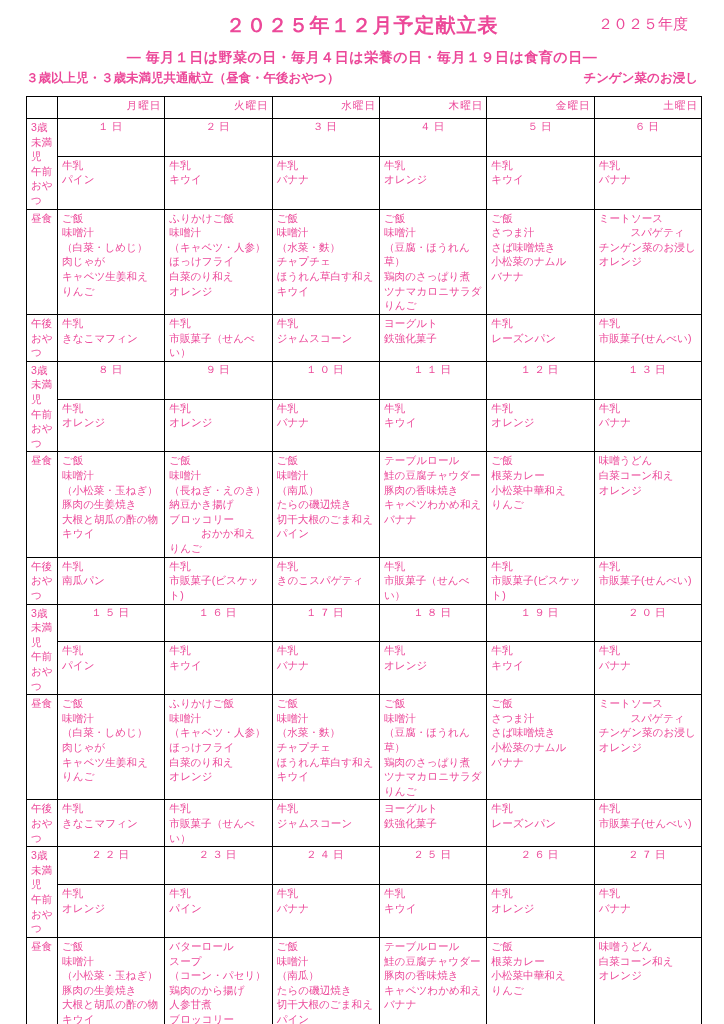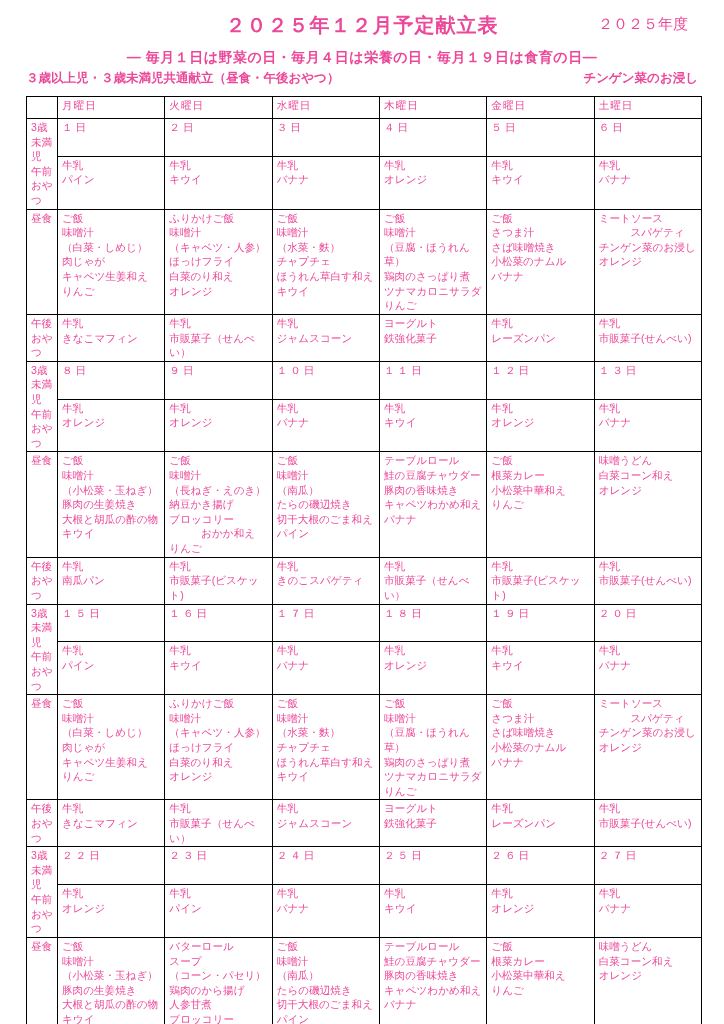--- a/index.html
+++ b/index.html
@@ -31,33 +31,33 @@
   }
   table.menu col.c-label{width:31px;}
   table.menu td, table.menu th{
     border:1px solid #000;
     padding:1px 3px 1px 4px;
     vertical-align:top;
     font-size:10.6px;line-height:1.38;font-weight:500;
     white-space:pre-line;overflow:hidden;
   }
   th.day-header{
-    text-align:left;vertical-align:middle;height:19px;
+    text-align:right;vertical-align:middle;height:19px;
     font-size:12.5px;font-weight:600;padding:0;letter-spacing:1px;
   }
   th.corner{padding:0;}
   td.label-cell{
     vertical-align:middle;padding:0;
     font-size:7.6px;line-height:1.3;font-weight:500;letter-spacing:0;
   }
   td.lunch-label{font-size:9.6px;}
   td.pm-label{font-size:8.6px;}
   td.date-cell{
-    text-align:left;vertical-align:middle;height:20px;padding:0;
-    font-size:14.5px;font-weight:500;letter-spacing:3px;
+    text-align:center;vertical-align:middle;height:20px;padding:0;
+    font-size:14.5px;font-weight:500;letter-spacing:3px;font-family:Liberation Serif, serif;
   }
   tr.am-row{height:30px;}
   tr.pm-row{height:30px;padding-left:20px;}
   tr.lunch-w1{height:85px;}
   tr.lunch-w2{height:99px;}
   tr.lunch-w3{height:88px;}
   tr.lunch-w4{height:123px;}
 </style>
 </head>
 <body>

